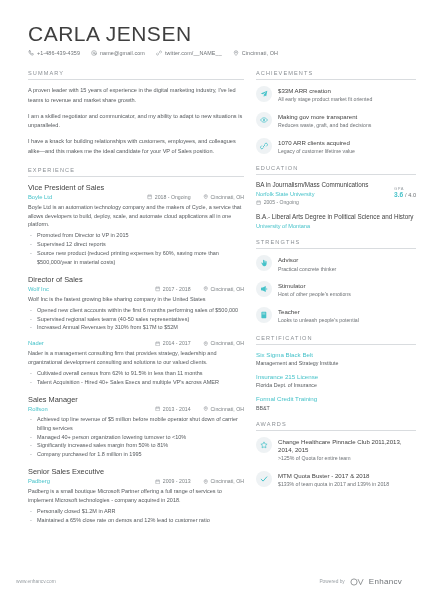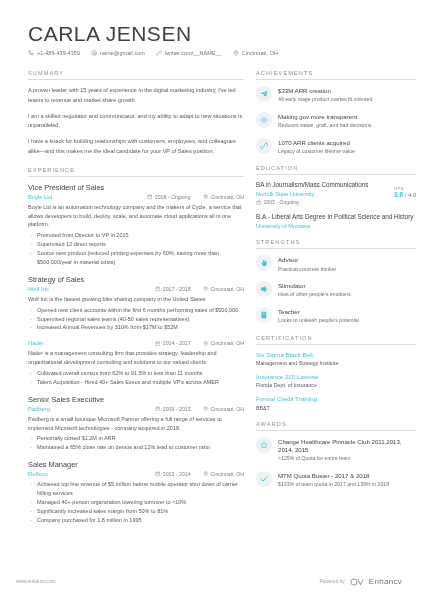--- a/index.html
+++ b/index.html
@@ -184,21 +184,21 @@
           </div>
           <div class="job-desc">Boyle Ltd is an automation technology company and the makers of Cycle, a service that allows developers to build, deploy, scale, and automate cloud applications all in one platform.</div>
           <ul class="bullets">
             <li>Promoted from Director to VP in 2015</li>
             <li>Supervised 12 direct reports</li>
             <li>Source new product (reduced printing expenses by 60%, saving more than $500,000/year in material costs)</li>
           </ul>
         </div>
 
         <div class="job">
-          <div class="job-title">Strategy of Sales</div>
+          <div class="job-title">Director of Sales</div>
           <div class="job-meta">
             <span class="job-company">Wolf Inc</span>
             <span class="job-date">
               <svg viewBox="0 0 16 16" fill="none" stroke="#8a8f94" stroke-width="1.4">
                   <rect x="2.2" y="3.4" width="11.6" height="10.4" rx="1"></rect>
                   <path d="M2.2 6.4h11.6M5.4 2v2.6M10.6 2v2.6"></path>
                 </svg>
               <span>2017 - 2018</span>
             </span>
             <span class="job-loc">
@@ -232,20 +232,47 @@
                   <path d="M8 14.5 C8 14.5 12.8 9.9 12.8 6.6 A4.8 4.8 0 0 0 3.2 6.6 C3.2 9.9 8 14.5 8 14.5 z"></path>
                   <circle cx="8" cy="6.5" r="1.6"></circle>
                 </svg>
               <span>Cincinnati, OH</span>
             </span>
           </div>
           <div class="job-desc">Nader is a management consulting firm that provides strategy, leadership and organizational development consulting and solutions to our valued clients.</div>
           <ul class="bullets">
             <li>Cultivated overall census from 62% to 91.5% in less than 11 months</li>
             <li>Talent Acquisition - Hired 40+ Sales Execs and multiple VP's across AMER</li>
+          </ul>
+        </div>
+
+        <div class="job">
+          <div class="job-title">Sales Manager</div>
+          <div class="job-meta">
+            <span class="job-company">Rolfson</span>
+            <span class="job-date">
+              <svg viewBox="0 0 16 16" fill="none" stroke="#8a8f94" stroke-width="1.4">
+                  <rect x="2.2" y="3.4" width="11.6" height="10.4" rx="1"></rect>
+                  <path d="M2.2 6.4h11.6M5.4 2v2.6M10.6 2v2.6"></path>
+                </svg>
+              <span>2013 - 2014</span>
+            </span>
+            <span class="job-loc">
+              <svg viewBox="0 0 16 16" fill="none" stroke="#8a8f94" stroke-width="1.5">
+                  <path d="M8 14.5 C8 14.5 12.8 9.9 12.8 6.6 A4.8 4.8 0 0 0 3.2 6.6 C3.2 9.9 8 14.5 8 14.5 z"></path>
+                  <circle cx="8" cy="6.5" r="1.6"></circle>
+                </svg>
+              <span>Cincinnati, OH</span>
+            </span>
+          </div>
+          <ul class="bullets">
+            <li>Achieved top line revenue of $5 million before mobile operator shut down of carrier billing services</li>
+            <li>Managed 40+ person organization lowering turnover to &lt;10%</li>
+            <li>Significantly increased sales margin from 50% to 81%</li>
+            <li>Company purchased for 1.8 million in 1995</li>
           </ul>
         </div>
 
         <div class="job">
           <div class="job-title">Senior Sales Executive</div>
           <div class="job-meta">
             <span class="job-company">Padberg</span>
             <span class="job-date">
               <svg viewBox="0 0 16 16" fill="none" stroke="#8a8f94" stroke-width="1.4">
                   <rect x="2.2" y="3.4" width="11.6" height="10.4" rx="1"></rect>
@@ -258,47 +285,20 @@
                   <path d="M8 14.5 C8 14.5 12.8 9.9 12.8 6.6 A4.8 4.8 0 0 0 3.2 6.6 C3.2 9.9 8 14.5 8 14.5 z"></path>
                   <circle cx="8" cy="6.5" r="1.6"></circle>
                 </svg>
               <span>Cincinnati, OH</span>
             </span>
           </div>
           <div class="job-desc">Padberg is a small boutique Microsoft Partner offering a full range of services to implement Microsoft technologies - company acquired in 2018.</div>
           <ul class="bullets">
             <li>Personally closed $1.2M in ARR</li>
             <li>Maintained a 65% close rate on demos and 12% lead to customer ratio</li>
-          </ul>
-        </div>
-
-        <div class="job">
-          <div class="job-title">Sales Manager</div>
-          <div class="job-meta">
-            <span class="job-company">Rolfson</span>
-            <span class="job-date">
-              <svg viewBox="0 0 16 16" fill="none" stroke="#8a8f94" stroke-width="1.4">
-                  <rect x="2.2" y="3.4" width="11.6" height="10.4" rx="1"></rect>
-                  <path d="M2.2 6.4h11.6M5.4 2v2.6M10.6 2v2.6"></path>
-                </svg>
-              <span>2013 - 2014</span>
-            </span>
-            <span class="job-loc">
-              <svg viewBox="0 0 16 16" fill="none" stroke="#8a8f94" stroke-width="1.5">
-                  <path d="M8 14.5 C8 14.5 12.8 9.9 12.8 6.6 A4.8 4.8 0 0 0 3.2 6.6 C3.2 9.9 8 14.5 8 14.5 z"></path>
-                  <circle cx="8" cy="6.5" r="1.6"></circle>
-                </svg>
-              <span>Cincinnati, OH</span>
-            </span>
-          </div>
-          <ul class="bullets">
-            <li>Achieved top line revenue of $5 million before mobile operator shut down of carrier billing services</li>
-            <li>Managed 40+ person organization lowering turnover to &lt;10%</li>
-            <li>Significantly increased sales margin from 50% to 81%</li>
-            <li>Company purchased for 1.8 million in 1995</li>
           </ul>
         </div>
 
       </div>
     </div>
 
     <div class="col-right">
 
       <div class="sect">
         <div class="sect-title">ACHIEVEMENTS</div>

